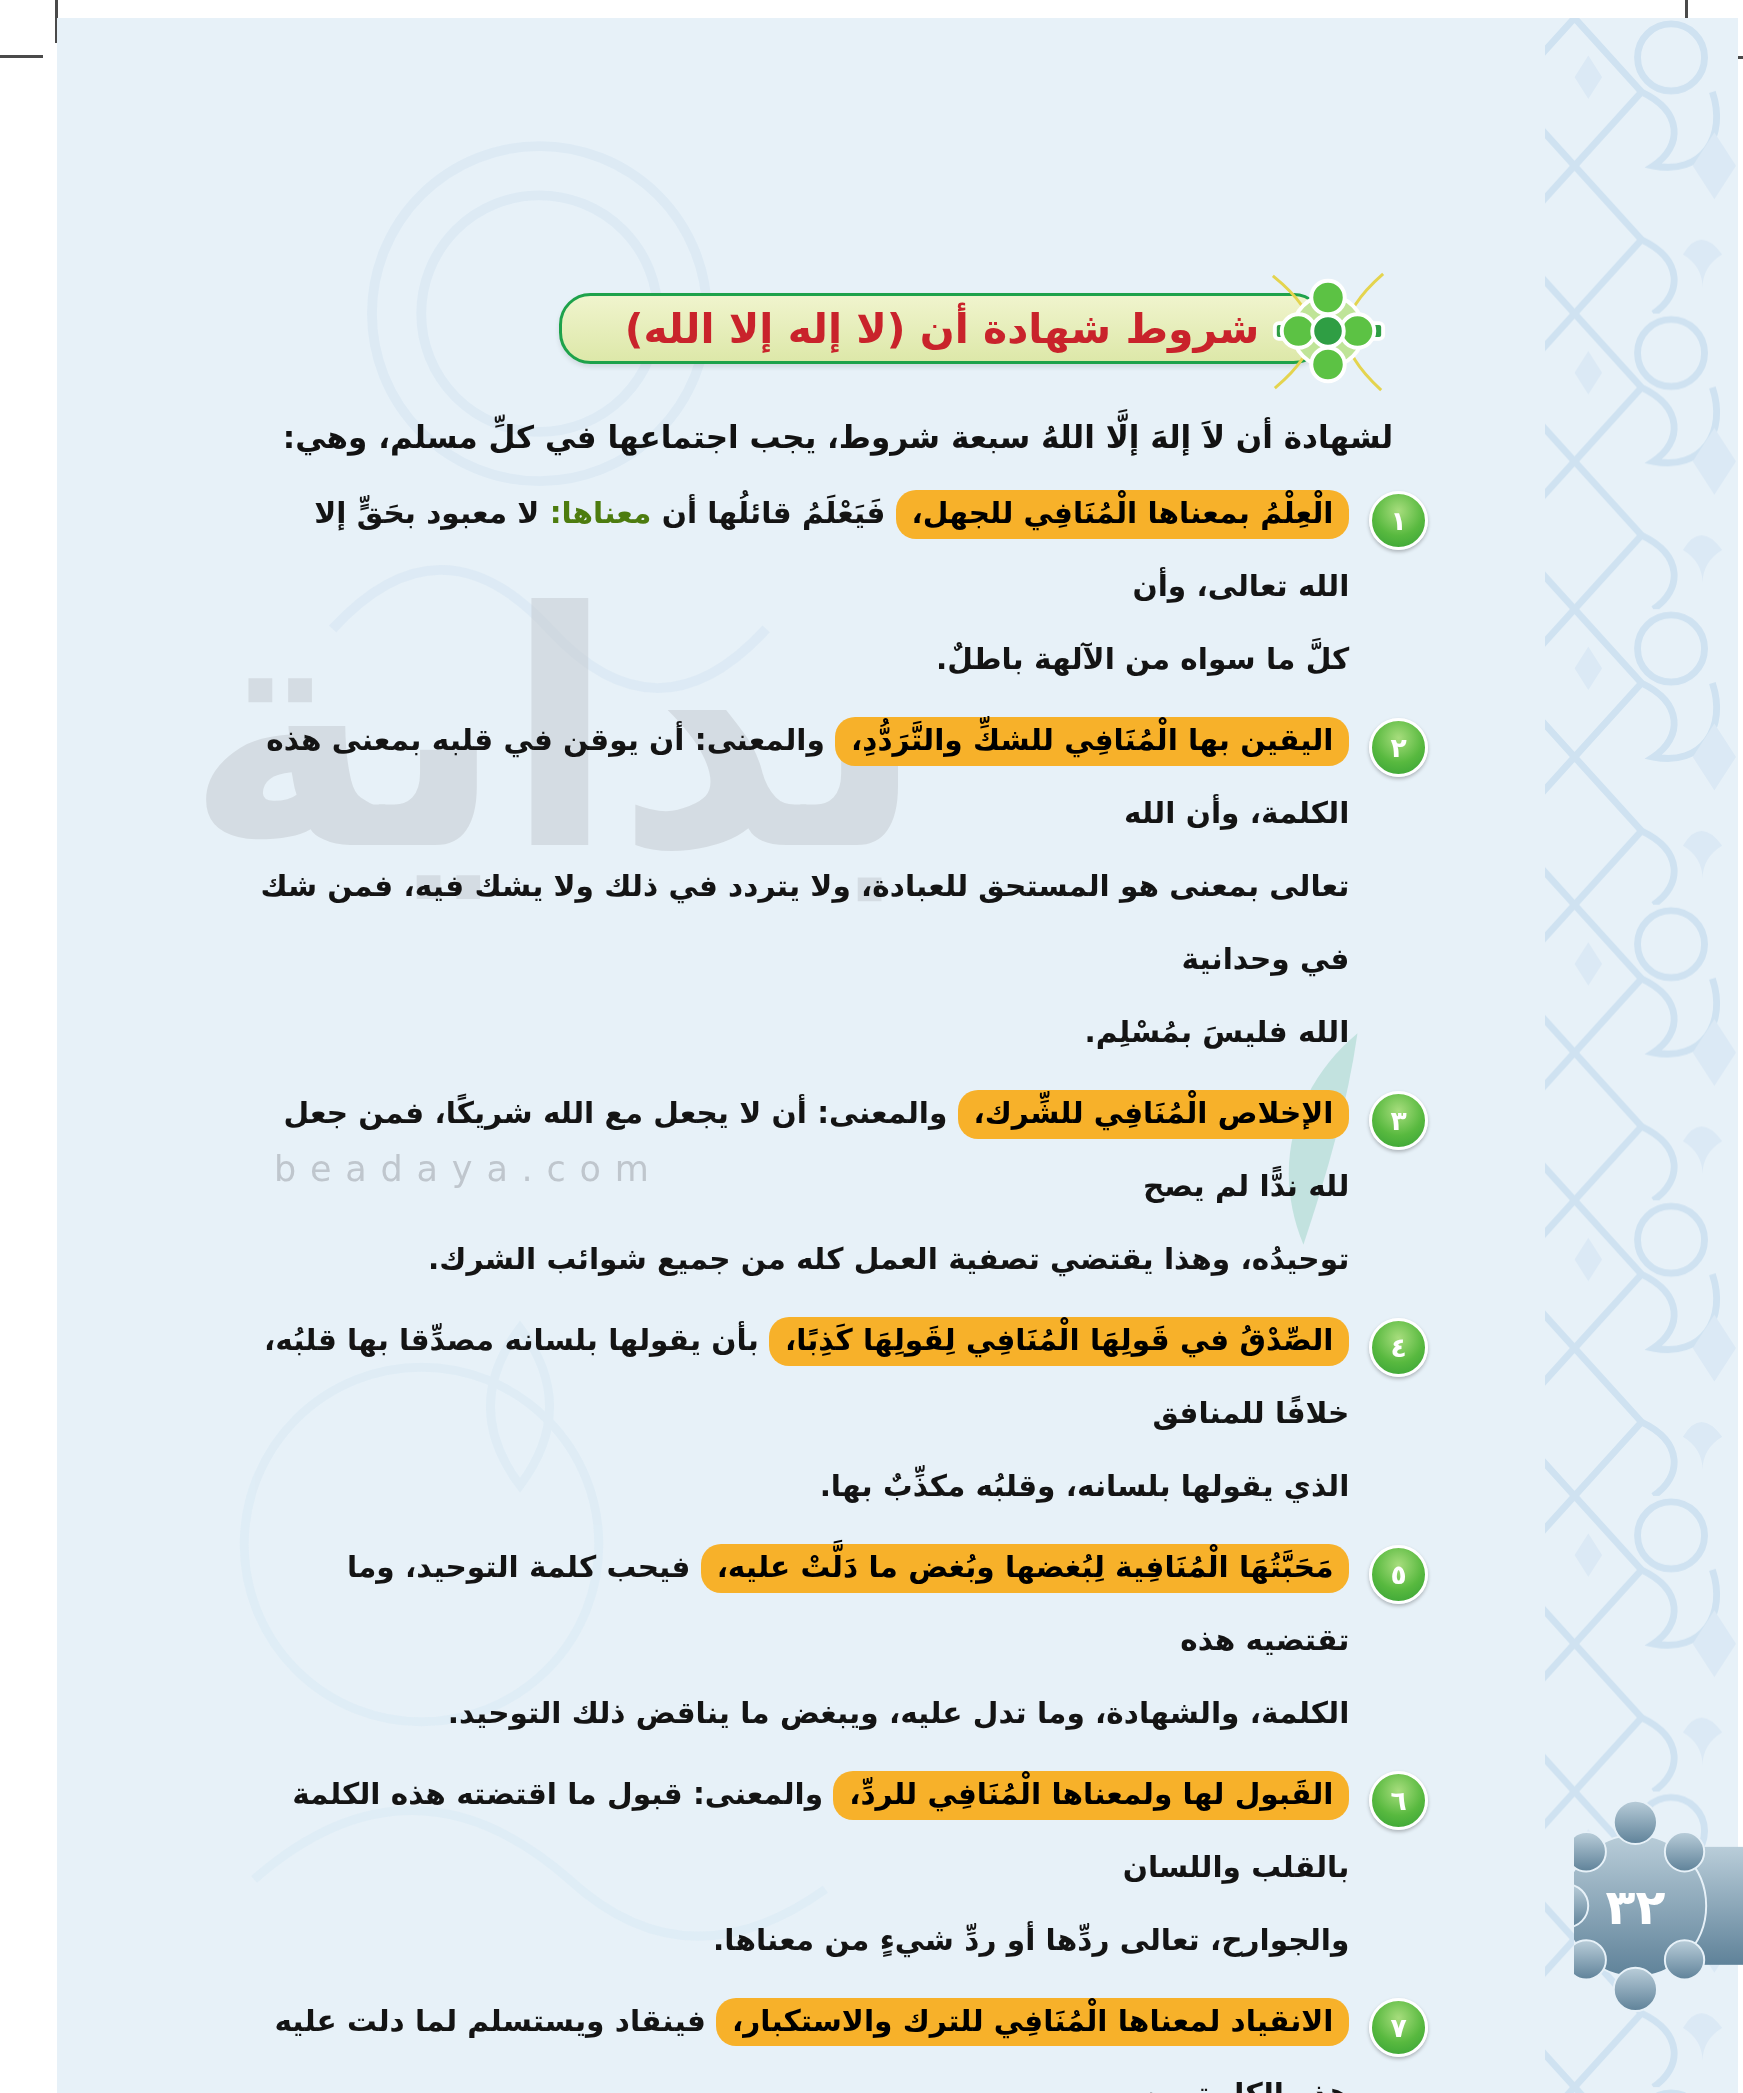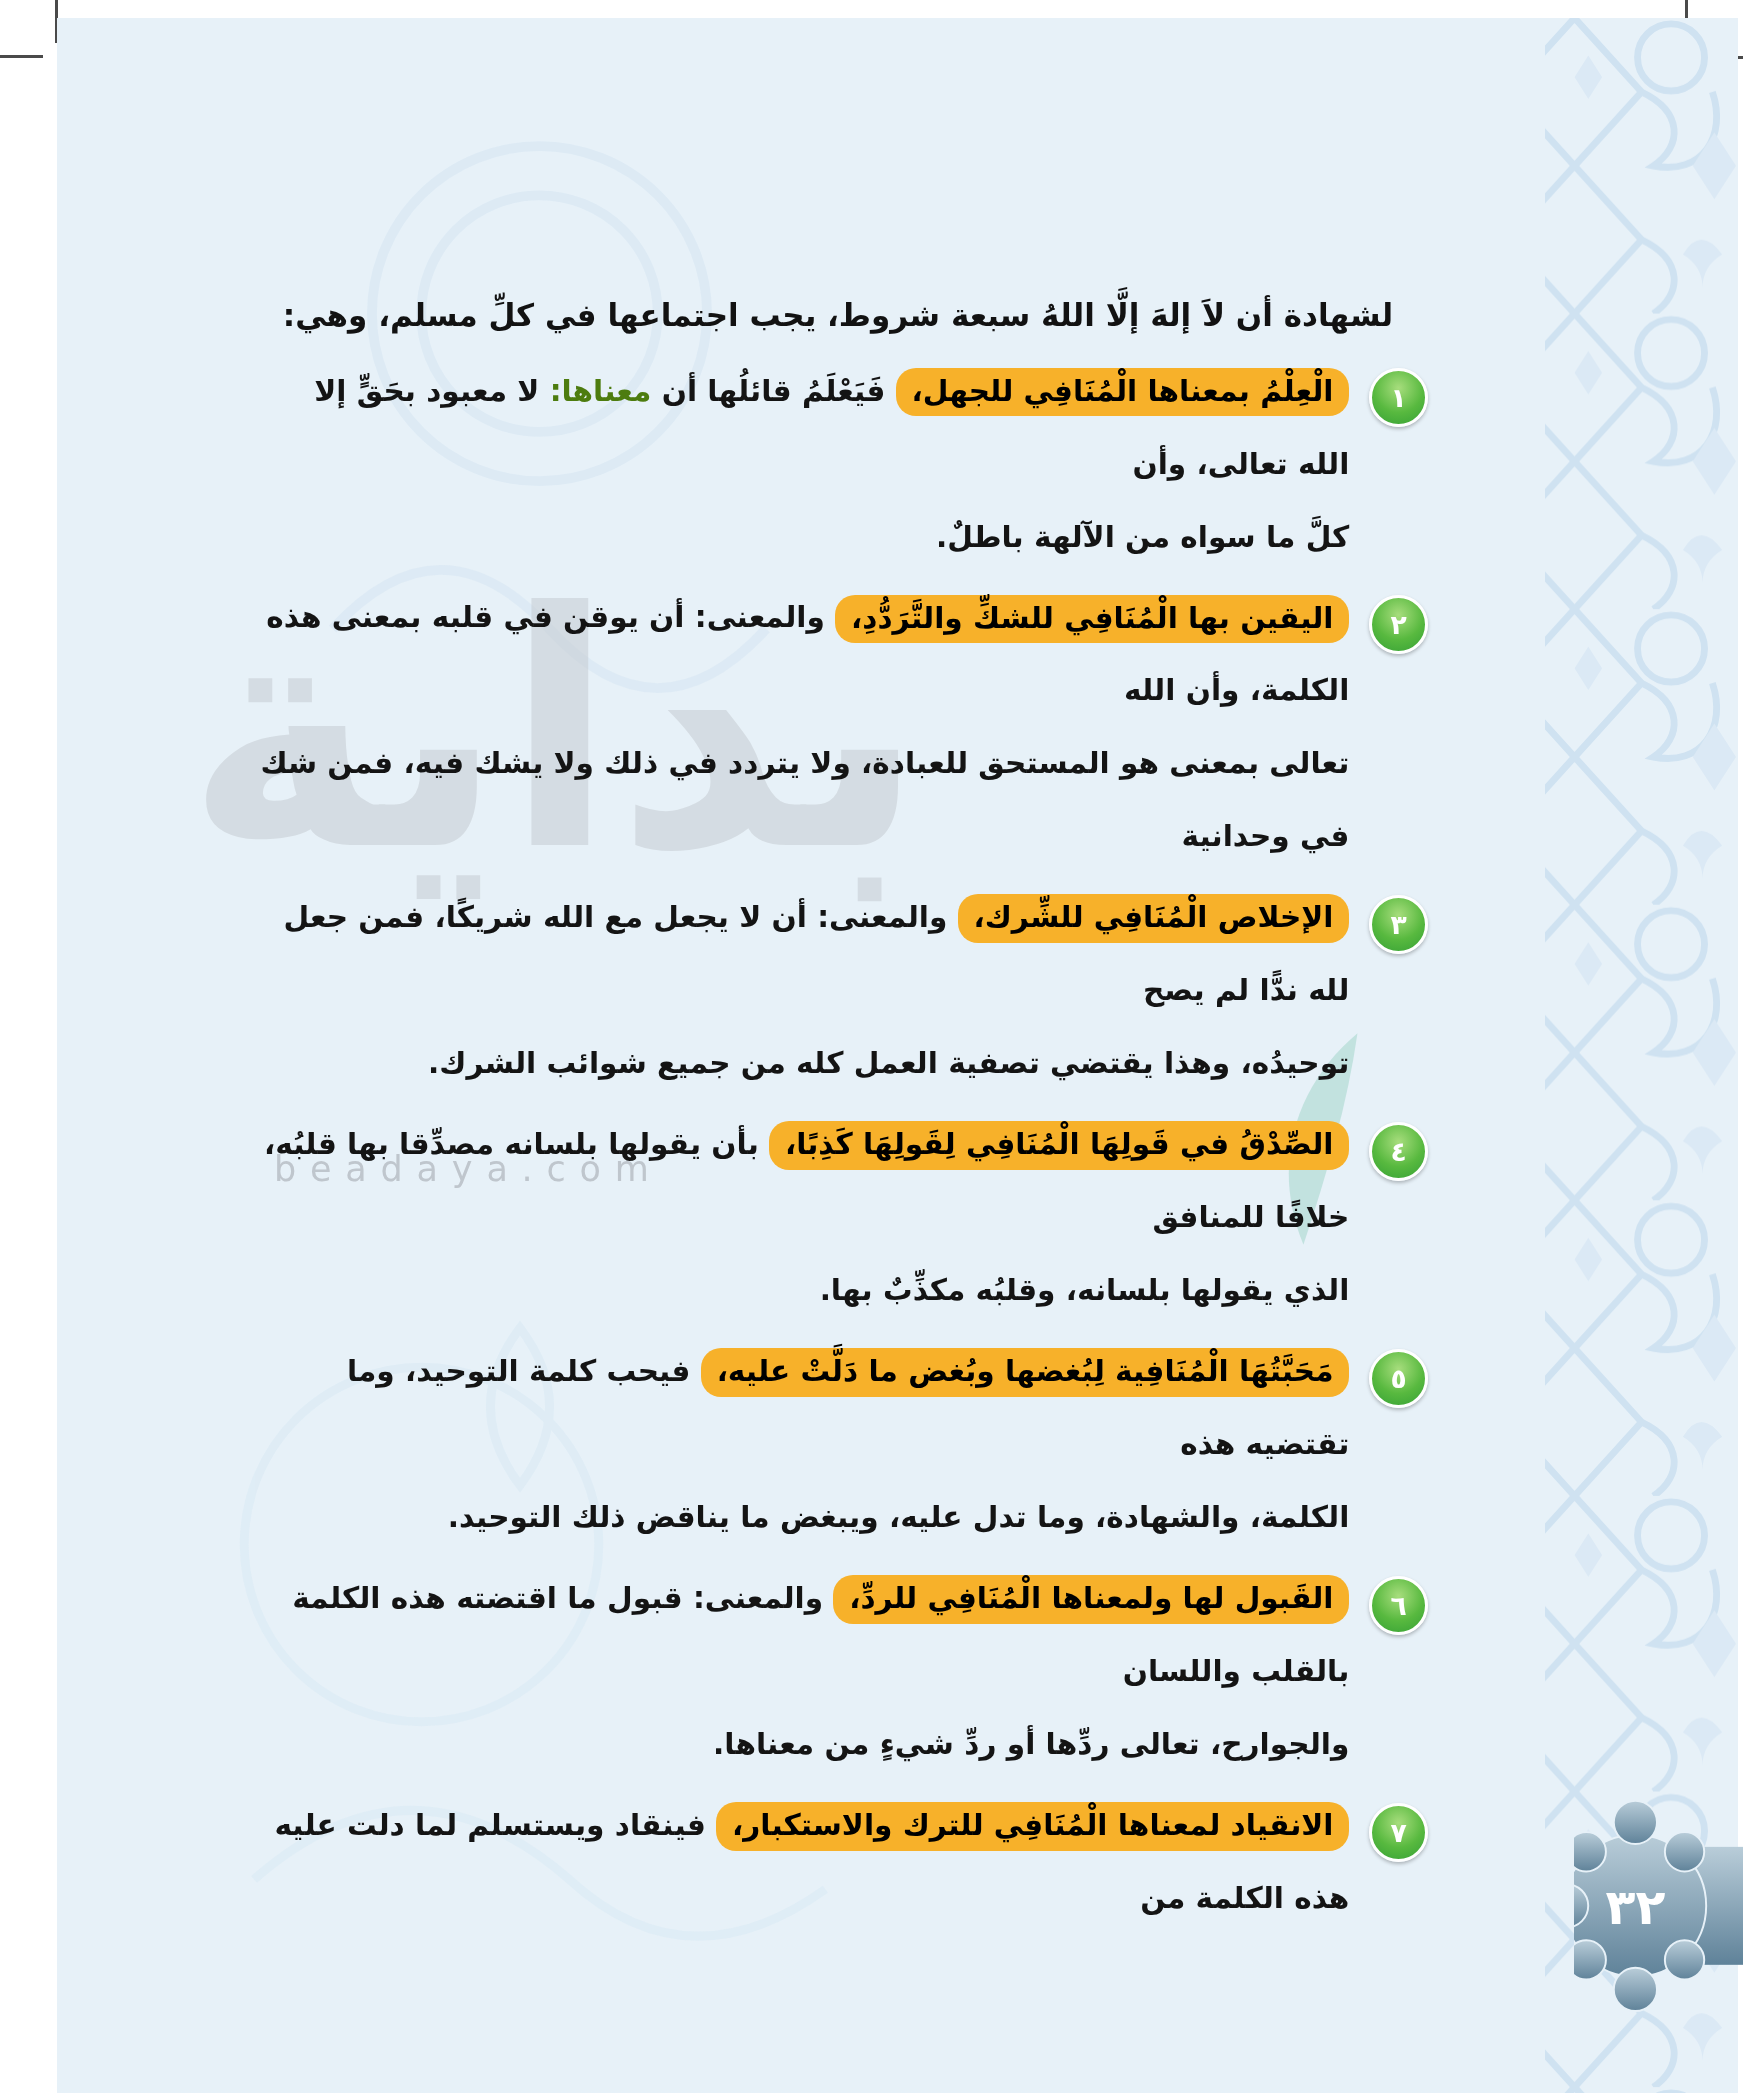--- a/index.html
+++ b/index.html
@@ -94,39 +94,60 @@
     </svg>
 
     <div class="wm-logo">بداية</div>
     <div class="wm-line">beadaya.com</div>
     <svg class="wm-swoosh" width="177" height="227" viewBox="0 0 180 230">
       <path d="M150 10 C 90 60, 60 140, 95 225 C 120 150, 140 80, 150 10 Z" fill="#9fd4c8"></path>
     </svg>
 
     <div class="content">
 
+      <div class="title-row">
+        <div class="title-bar">
+          <span class="title-text">شروط شهادة أن (لا إله إلا الله)</span>
+        </div>
+        <svg class="title-ornament" viewBox="0 0 128 128">
+          <g fill="none" stroke="#e4d44e" stroke-width="3">
+            <path d="M8 8 C 60 50, 60 80, 10 122"></path>
+            <path d="M120 6 C 70 50, 70 80, 118 124"></path>
+          </g>
+          <g stroke="#ffffff" stroke-width="4">
+            <rect x="10" y="56" width="110" height="16" fill="#2f9e44" rx="4"></rect>
+            <circle cx="64" cy="64" r="36" fill="#bfe498"></circle>
+            <circle cx="64" cy="30" r="17" fill="#5cc244"></circle>
+            <circle cx="64" cy="98" r="17" fill="#5cc244"></circle>
+            <circle cx="34" cy="64" r="17" fill="#5cc244"></circle>
+            <circle cx="94" cy="64" r="17" fill="#5cc244"></circle>
+            <circle cx="64" cy="64" r="16" fill="#2f9e44"></circle>
+          </g>
+        </svg>
+      </div>
 
       <p class="intro">لشهادة أن لاَ إلهَ إلَّا اللهُ سبعة شروط، يجب اجتماعها في كلِّ مسلم، وهي:</p>
 
       <div class="item">
         <div class="bullet">١</div>
         <div class="itext">
           <div class="l1"><span class="pill">الْعِلْمُ بمعناها الْمُنَافِي للجهل،</span>
             <span>فَيَعْلَمُ قائلُها أن </span><span class="red">معناها:</span><span> لا معبود بحَقٍّ إلا الله تعالى، وأن</span></div>
 
           <div class="last">كلَّ ما سواه من الآلهة باطلٌ.</div>
         </div>
       </div>
 
       <div class="item">
         <div class="bullet">٢</div>
         <div class="itext">
           <div class="l1"><span class="pill">اليقين بها الْمُنَافِي للشكِّ والتَّرَدُّدِ،</span>
             <span>والمعنى: أن يوقن في قلبه بمعنى هذه الكلمة، وأن الله</span></div>
           <div class="mid">تعالى بمعنى هو المستحق للعبادة، ولا يتردد في ذلك ولا يشك فيه، فمن شك في وحدانية</div>
+          <div class="last">الله فليسَ بمُسْلِم.</div>
         </div>
       </div>
 
       <div class="item">
         <div class="bullet">٣</div>
         <div class="itext">
           <div class="l1"><span class="pill">الإخلاص الْمُنَافِي للشِّرك،</span>
             <span>والمعنى: أن لا يجعل مع الله شريكًا، فمن جعل لله ندًّا لم يصح</span></div>
 
           <div class="last">توحيدُه، وهذا يقتضي تصفية العمل كله من جميع شوائب الشرك.</div>

